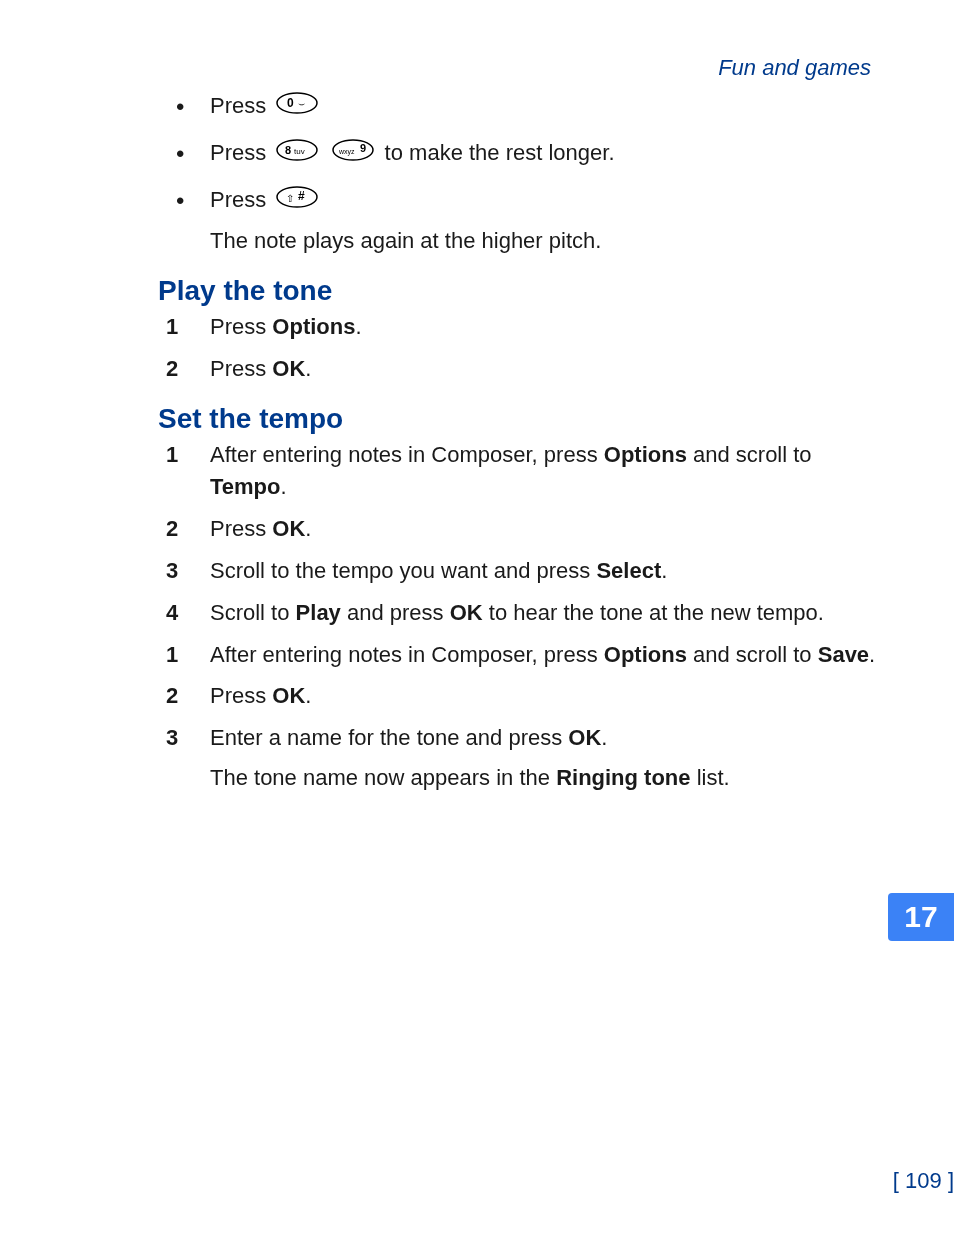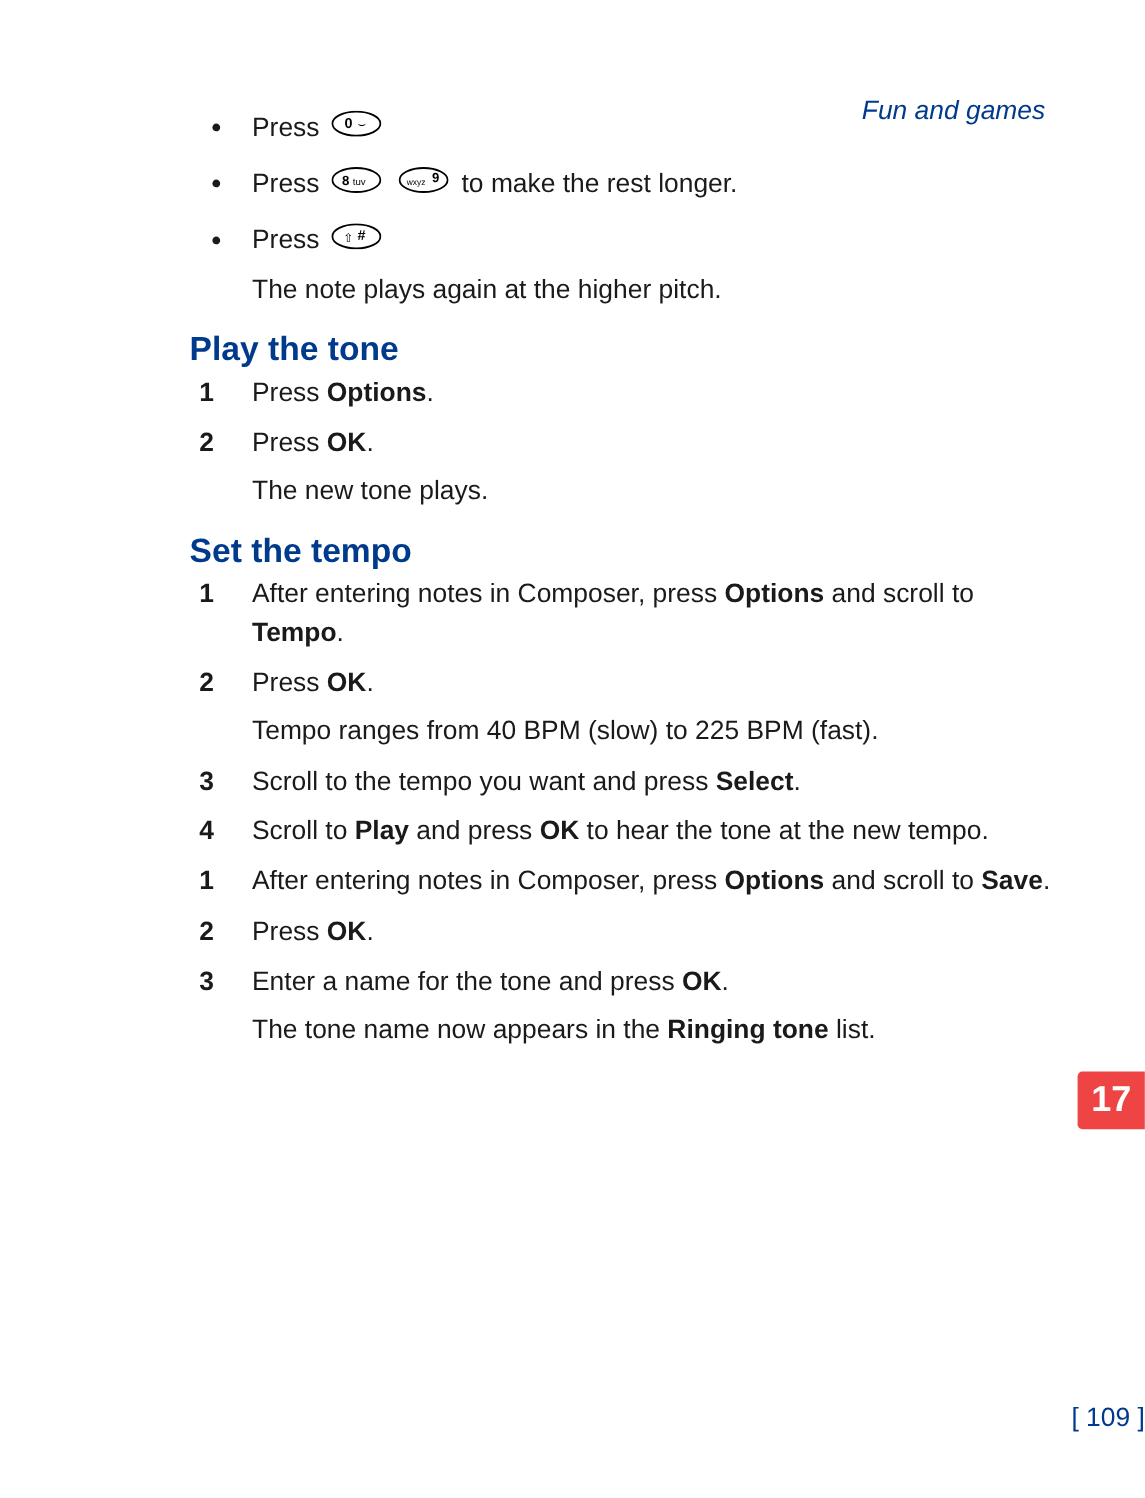--- a/index.html
+++ b/index.html
@@ -11,21 +11,20 @@
     position: relative;
     color: #1a1a1a;
   }
   .header-label {
     position: absolute;
     top: 55px;
     right: 83px;
     color: #003a8c;
     font-style: italic;
     font-size: 22px;
-    margin-top: 24px;
   }
   .content {
     position: absolute;
     top: 90px;
     left: 158px;
     width: 720px;
   }
   h2 {
     color: #003a8c;
     font-weight: bold;
@@ -72,23 +71,23 @@
   strong { font-weight: bold; }
   .key-icon {
     display: inline-block;
     vertical-align: middle;
     margin: 0 4px;
   }
   .chapter-tab {
     position: absolute;
     right: 0;
     top: 893px;
-    width: 56px;
+    width: 66px;
     height: 48px;
-    background: #ef4444;
+    background: #3b82f6;
     color: #fff;
     font-size: 30px;
     font-weight: bold;
     display: flex;
     align-items: center;
     justify-content: center;
     border-top-left-radius: 4px;
     border-bottom-left-radius: 4px;
   }
   .page-footer {
@@ -151,34 +150,32 @@
 
   <h2>Play the tone</h2>
   <ol class="num-list">
     <li class="num-item">
       <span class="num">1</span>
       <span>Press </span><strong>Options</strong><span>.</span>
     </li>
     <li class="num-item">
       <span class="num">2</span>
       <span>Press </span><strong>OK</strong><span>.</span>
-      <span class="subline">The new tone plays.</span>
     </li>
   </ol>
 
   <h2>Set the tempo</h2>
   <ol class="num-list">
     <li class="num-item">
       <span class="num">1</span>
       <span>After entering notes in Composer, press </span><strong>Options</strong><span> and scroll to </span><strong>Tempo</strong><span>.</span>
     </li>
     <li class="num-item">
       <span class="num">2</span>
       <span>Press </span><strong>OK</strong><span>.</span>
-      <span class="subline">Tempo ranges from 40 BPM (slow) to 225 BPM (fast).</span>
     </li>
     <li class="num-item">
       <span class="num">3</span>
       <span>Scroll to the tempo you want and press </span><strong>Select</strong><span>.</span>
     </li>
     <li class="num-item">
       <span class="num">4</span>
       <span>Scroll to </span><strong>Play</strong><span> and press </span><strong>OK</strong><span> to hear the tone at the new tempo.</span>
     </li>
   </ol>

